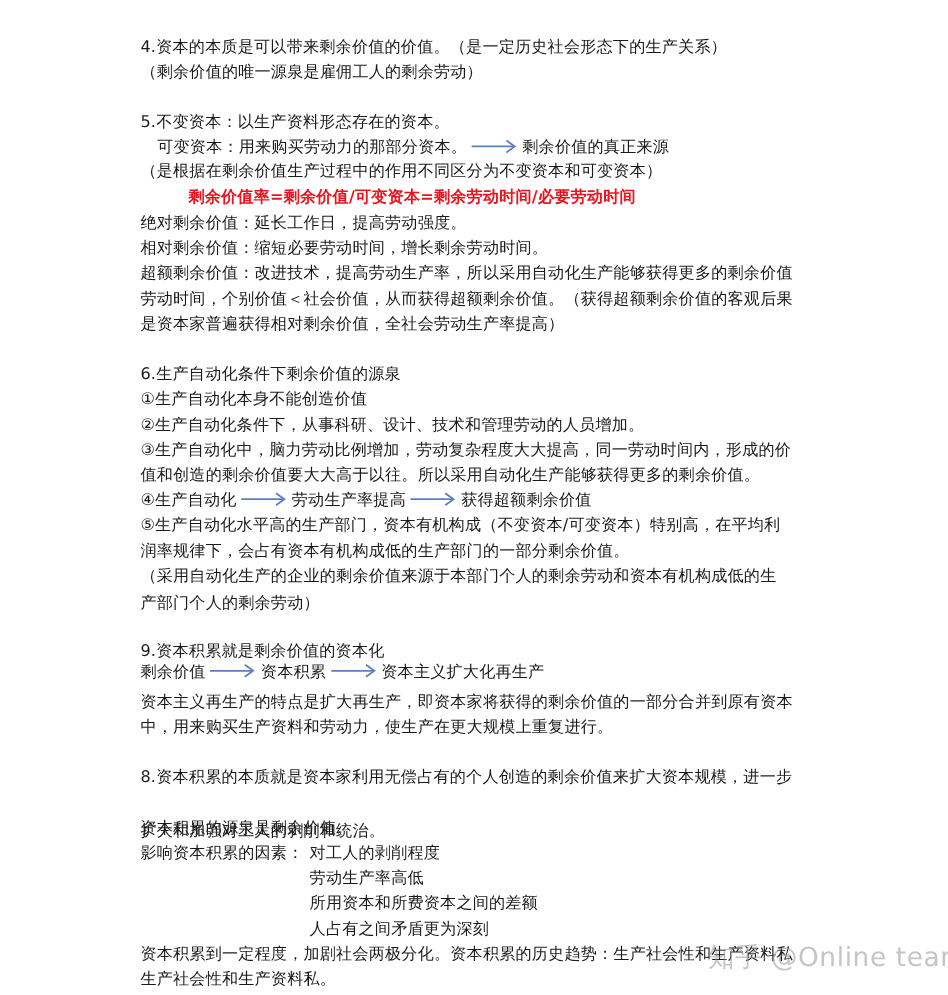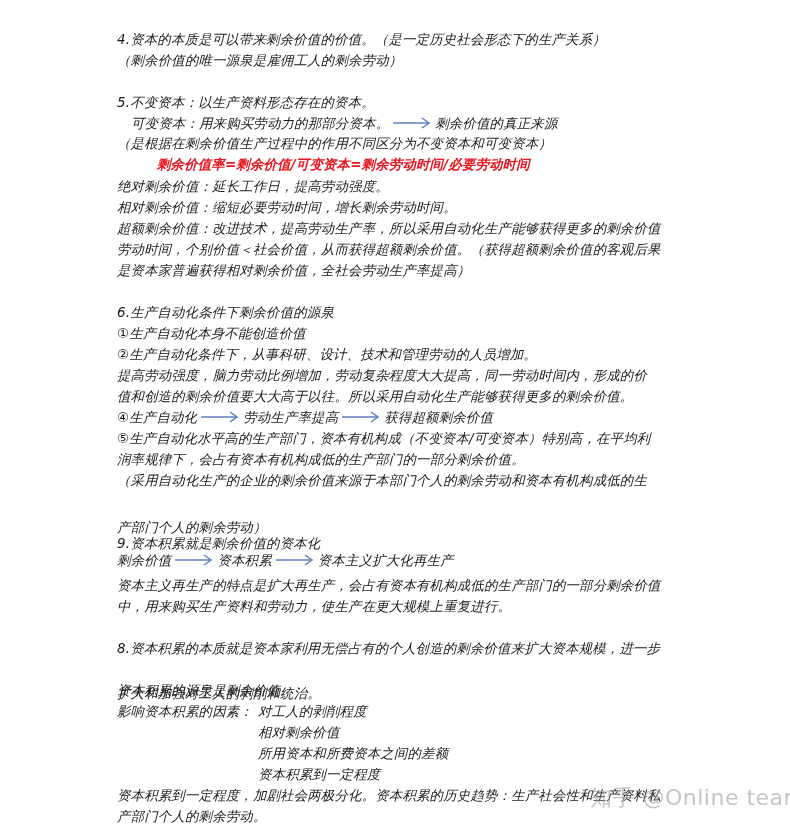--- a/index.html
+++ b/index.html
@@ -21,21 +21,20 @@
       top: 0;
       width: 570px;
     }
     .line {
       position: absolute;
       left: 0;
       white-space: nowrap;
       font-size: 13.4px;
       line-height: 18px;
       letter-spacing: 0.2px;
-      font-style: italic;
     }
     .red-bold {
       color: #e8141e;
       font-weight: bold;
       padding-left: 40px;
     }
     .arrow {
       display: inline-block;
       width: 40px;
       height: 14px;
@@ -75,54 +74,54 @@
   <div class="line red-bold" style="top:156px">剩余价值率=剩余价值/可变资本=剩余劳动时间/必要劳动时间</div>
   <div class="line" style="top:178px">绝对剩余价值：延长工作日，提高劳动强度。</div>
   <div class="line" style="top:199px">相对剩余价值：缩短必要劳动时间，增长剩余劳动时间。</div>
   <div class="line" style="top:220px">超额剩余价值：改进技术，提高劳动生产率，所以采用自动化生产能够获得更多的剩余价值</div>
   <div class="line" style="top:241px">劳动时间，个别价值＜社会价值，从而获得超额剩余价值。（获得超额剩余价值的客观后果</div>
   <div class="line" style="top:262px">是资本家普遍获得相对剩余价值，全社会劳动生产率提高）</div>
 
   <div class="line" style="top:304px">6.生产自动化条件下剩余价值的源泉</div>
   <div class="line" style="top:325px">①生产自动化本身不能创造价值</div>
   <div class="line" style="top:346px">②生产自动化条件下，从事科研、设计、技术和管理劳动的人员增加。</div>
-  <div class="line" style="top:367px">提高劳动强度，脑力劳动比例增加，劳动复杂程度大大提高，同一劳动时间内，形成的价</div>
+  <div class="line" style="top:367px">③生产自动化中，脑力劳动比例增加，劳动复杂程度大大提高，同一劳动时间内，形成的价</div>
   <div class="line" style="top:388px">值和创造的剩余价值要大大高于以往。所以采用自动化生产能够获得更多的剩余价值。</div>
   <div class="line" style="top:409px">
     <span>④生产自动化</span><svg class="arrow" viewBox="0 0 40 14">
         <line x1="1" y1="7" x2="36" y2="7" stroke="#5b7fbf" stroke-width="1.5"></line>
         <polyline points="30,2 37,7 30,12" fill="none" stroke="#5b7fbf" stroke-width="1.5"></polyline>
       </svg><span>劳动生产率提高</span><svg class="arrow" viewBox="0 0 40 14">
         <line x1="1" y1="7" x2="36" y2="7" stroke="#5b7fbf" stroke-width="1.5"></line>
         <polyline points="30,2 37,7 30,12" fill="none" stroke="#5b7fbf" stroke-width="1.5"></polyline>
       </svg><span>获得超额剩余价值</span>
   </div>
   <div class="line" style="top:430px">⑤生产自动化水平高的生产部门，资本有机构成（不变资本/可变资本）特别高，在平均利</div>
   <div class="line" style="top:451px">润率规律下，会占有资本有机构成低的生产部门的一部分剩余价值。</div>
   <div class="line" style="top:472px">（采用自动化生产的企业的剩余价值来源于本部门个人的剩余劳动和资本有机构成低的生</div>
-  <div class="line" style="top:519px">产部门个人的剩余劳动）</div>
+  <div class="line" style="top:495px">产部门个人的剩余劳动）</div>
 
   <div class="line" style="top:535px">9.资本积累就是剩余价值的资本化</div>
   <div class="line" style="top:552px">
     <span>剩余价值</span><svg class="arrow" viewBox="0 0 40 14">
         <line x1="1" y1="7" x2="36" y2="7" stroke="#5b7fbf" stroke-width="1.5"></line>
         <polyline points="30,2 37,7 30,12" fill="none" stroke="#5b7fbf" stroke-width="1.5"></polyline>
       </svg><span>资本积累</span><svg class="arrow" viewBox="0 0 40 14">
         <line x1="1" y1="7" x2="36" y2="7" stroke="#5b7fbf" stroke-width="1.5"></line>
         <polyline points="30,2 37,7 30,12" fill="none" stroke="#5b7fbf" stroke-width="1.5"></polyline>
       </svg><span>资本主义扩大化再生产</span>
   </div>
-  <div class="line" style="top:577px">资本主义再生产的特点是扩大再生产，会占有资本有机构成低的生产部门的一部分剩余价值</div>
+  <div class="line" style="top:577px">资本主义再生产的特点是扩大再生产，即资本家将获得的剩余价值的一部分合并到原有资本</div>
   <div class="line" style="top:598px">中，用来购买生产资料和劳动力，使生产在更大规模上重复进行。</div>
 
   <div class="line" style="top:640px">8.资本积累的本质就是资本家利用无偿占有的个人创造的剩余价值来扩大资本规模，进一步</div>
   <div class="line" style="top:685px">扩大和加强对工人的剥削和统治。</div>
   <div class="line" style="top:682px">资本积累的源泉是剩余价值。</div>
   <div class="line" style="top:703px">影响资本积累的因素：</div>
   <div class="line indent-factor" style="top:703px">对工人的剥削程度</div>
-  <div class="line indent-factor" style="top:724px">相对剩余价值</div>
+  <div class="line indent-factor" style="top:724px">劳动生产率高低</div>
   <div class="line indent-factor" style="top:745px">所用资本和所费资本之间的差额</div>
-  <div class="line indent-factor" style="top:766px">资本积累到一定程度</div>
+  <div class="line indent-factor" style="top:766px">人占有之间矛盾更为深刻</div>
   <div class="line" style="top:787px">资本积累到一定程度，加剧社会两极分化。资本积累的历史趋势：生产社会性和生产资料私</div>
-  <div class="line" style="top:808px">产部门个人的剩余劳动。</div>
+  <div class="line" style="top:808px">生产社会性和生产资料私。</div>
 </div>
 
 <div class="watermark">知乎 @Online team</div>
 
 </body></html>

